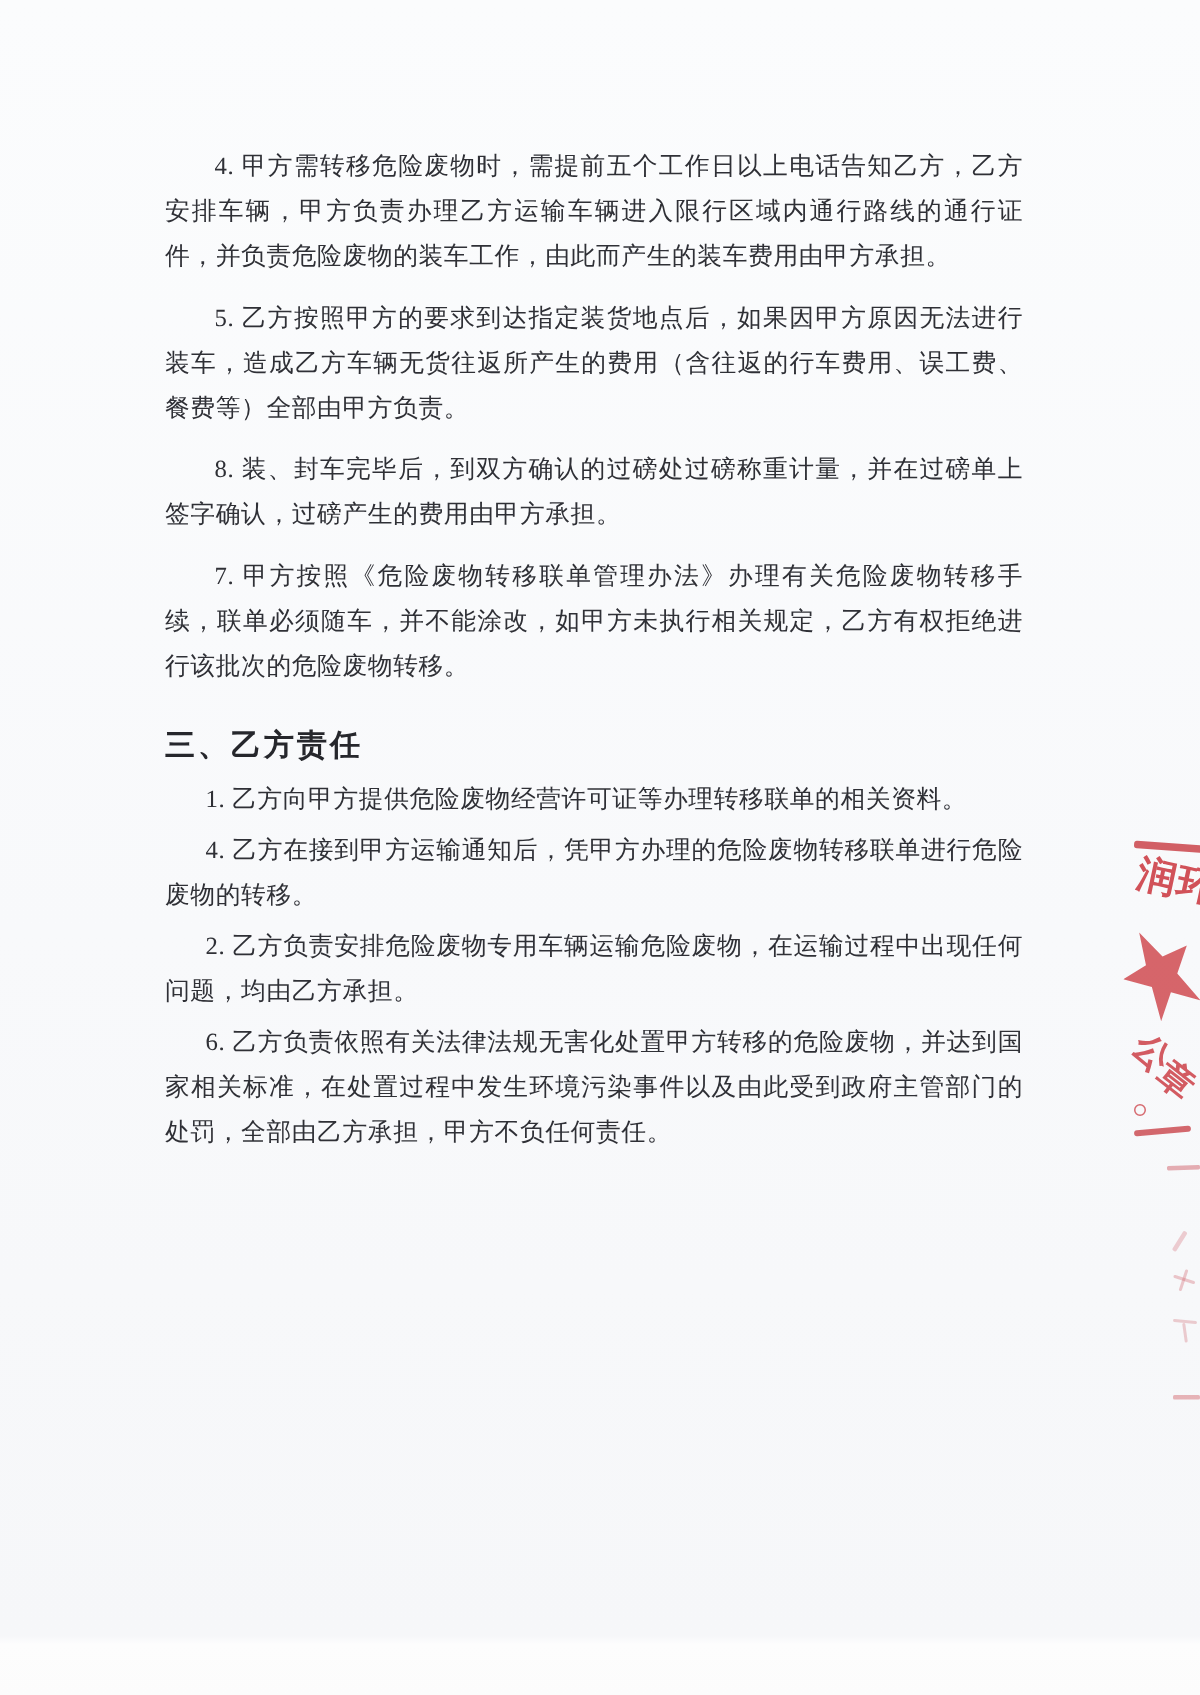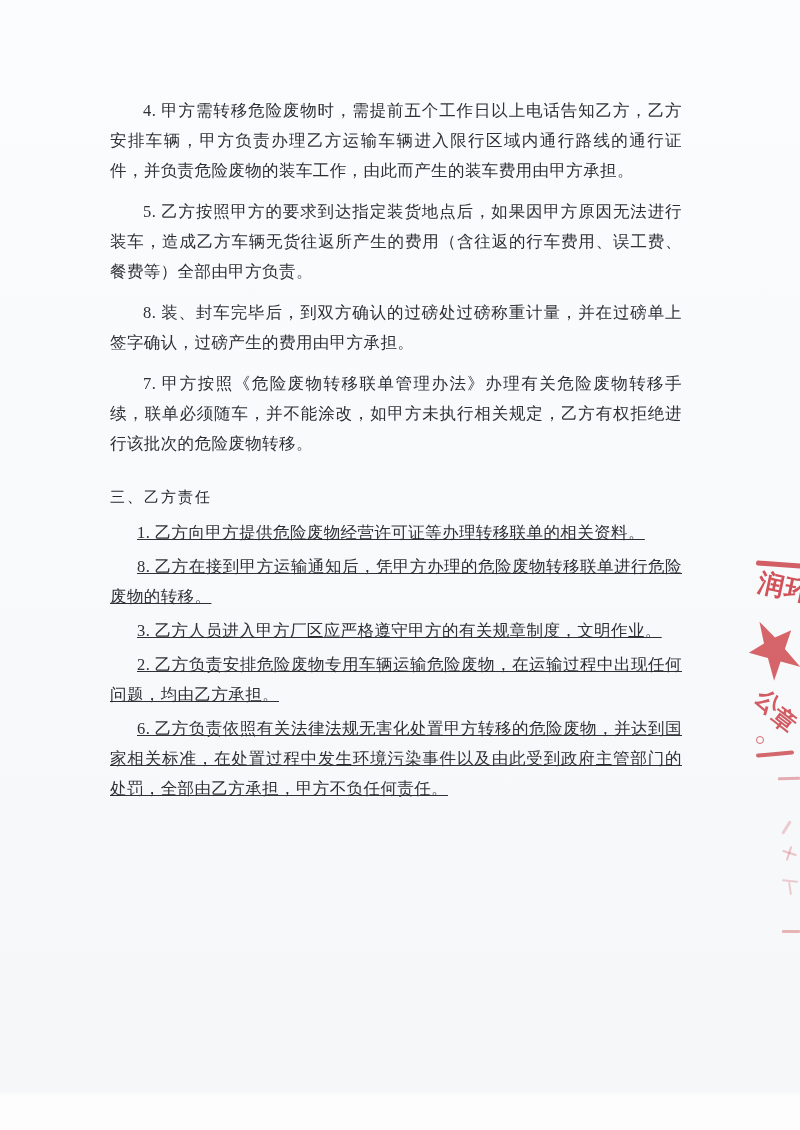--- a/index.html
+++ b/index.html
@@ -14,23 +14,23 @@
   }
   .content{
     position:absolute;left:110px;top:96px;width:572px;
     color:#2f3036;
   }
   .clause{
     font-size:16.5px;line-height:30px;letter-spacing:.4px;
     text-align:justify;text-align-last:left;
     margin:0 0 11px 0;text-indent:33px;
   }
-  .clause.s3{margin:0 0 4px 0;text-indent:27px;text-decoration:underline;}
+  .clause.s3{margin:0 0 4px 0;text-indent:27px;}
   .heading{
-    font-size:15px;line-height:30px;font-weight:normal;letter-spacing:2px;
+    font-size:20px;line-height:30px;font-weight:bold;letter-spacing:2px;
     margin:23px 0 6px 0;color:#26272c;
   }
   
   .seal{
     position:absolute;right:0;top:556px;width:54px;height:206px;
     overflow:hidden;pointer-events:none;mix-blend-mode:multiply;
   }
   .seal-bar{position:absolute;background:#d0454b;border-radius:2px;opacity:.85;}
   .seal-bar.top{left:10px;top:6px;width:46px;height:5px;transform:rotate(4deg);}
   .seal-bar.bottom{left:10px;top:196px;width:38px;height:4px;transform:rotate(-5deg);opacity:.8;}
@@ -72,22 +72,21 @@
       <p class="clause">4. 甲方需转移危险废物时，需提前五个工作日以上电话告知乙方，乙方安排车辆，甲方负责办理乙方运输车辆进入限行区域内通行路线的通行证件，并负责危险废物的装车工作，由此而产生的装车费用由甲方承担。</p>
       <p class="clause">5. 乙方按照甲方的要求到达指定装货地点后，如果因甲方原因无法进行装车，造成乙方车辆无货往返所产生的费用（含往返的行车费用、误工费、餐费等）全部由甲方负责。</p>
       <p class="clause">8. 装、封车完毕后，到双方确认的过磅处过磅称重计量，并在过磅单上签字确认，过磅产生的费用由甲方承担。</p>
       <p class="clause">7. 甲方按照《危险废物转移联单管理办法》办理有关危险废物转移手续，联单必须随车，并不能涂改，如甲方未执行相关规定，乙方有权拒绝进行该批次的危险废物转移。</p>
     </section>
 
     <h2 class="heading">三、乙方责任</h2>
 
     <section>
       <p class="clause s3">1. 乙方向甲方提供危险废物经营许可证等办理转移联单的相关资料。</p>
-      <p class="clause s3">8. 乙方在接到甲方运输通知后，凭甲方办理的危险废物转移联单进行危险废物的转移。</p>
-      <p class="clause s3">3. 乙方人员进入甲方厂区应严格遵守甲方的有关规章制度，文明作业。</p>
+      <p class="clause s3">4. 乙方在接到甲方运输通知后，凭甲方办理的危险废物转移联单进行危险废物的转移。</p>
       <p class="clause s3">2. 乙方负责安排危险废物专用车辆运输危险废物，在运输过程中出现任何问题，均由乙方承担。</p>
       <p class="clause s3">6. 乙方负责依照有关法律法规无害化处置甲方转移的危险废物，并达到国家相关标准，在处置过程中发生环境污染事件以及由此受到政府主管部门的处罚，全部由乙方承担，甲方不负任何责任。</p>
     </section>
 
   </main>
 
   <div class="seal">
     <div class="seal-bar top"></div>
     <div class="seal-chars-top">润环</div>
     <svg class="seal-star" viewBox="0 0 100 110" preserveAspectRatio="none">

